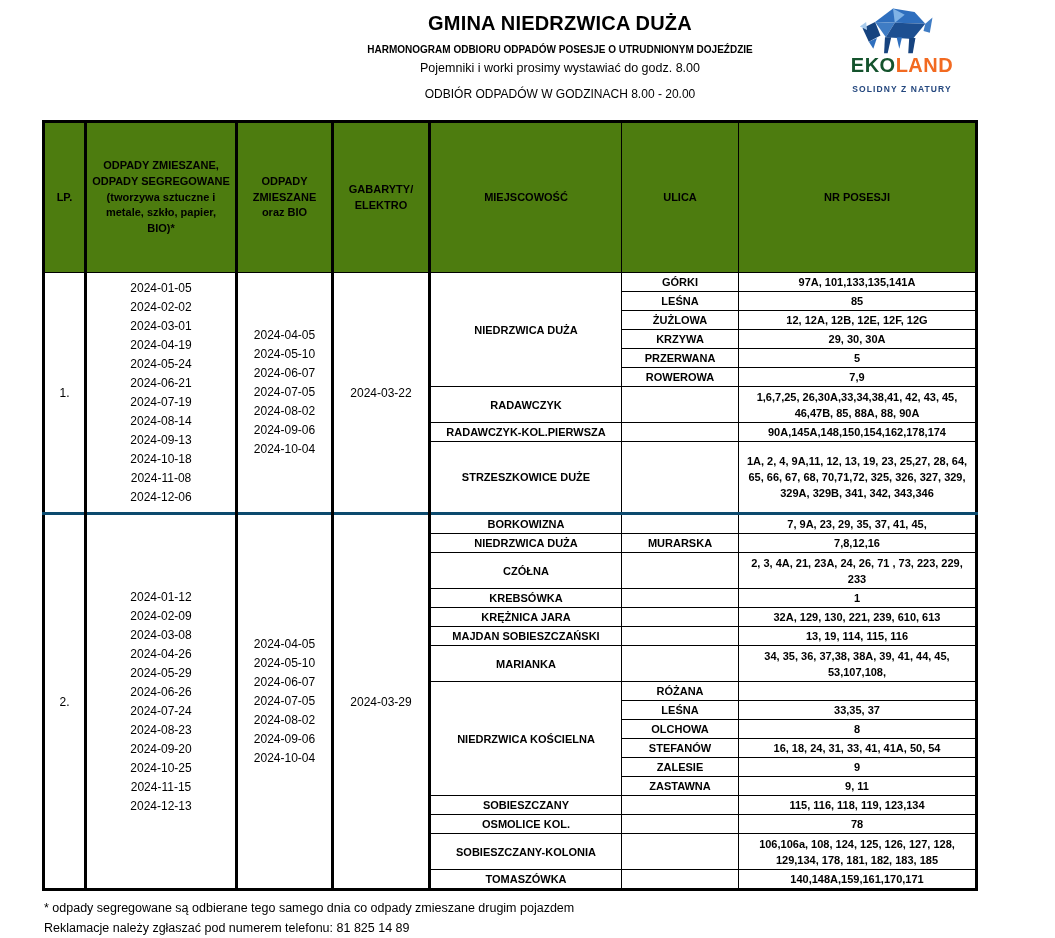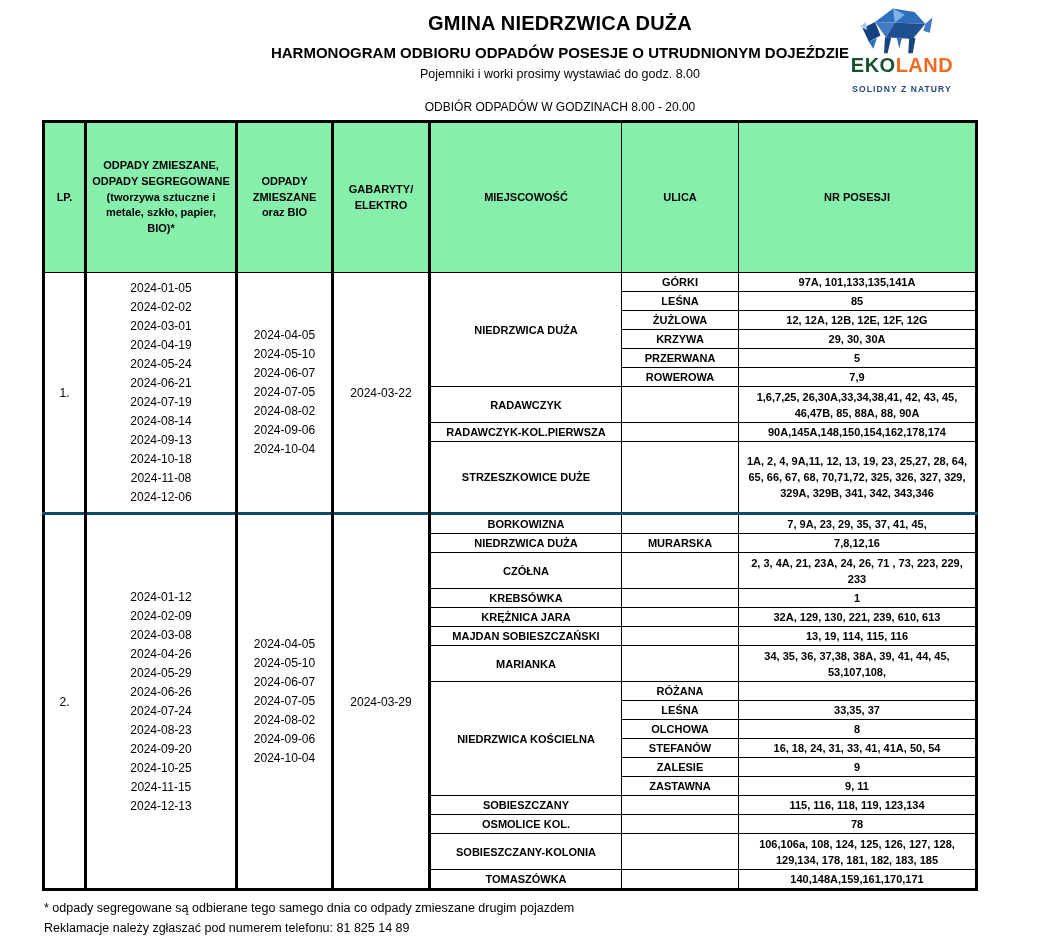--- a/index.html
+++ b/index.html
@@ -4,44 +4,44 @@
 <style>
   html,body{margin:0;padding:0;}
   body{
     width:1055px;height:938px;position:relative;background:#ffffff;
     font-family:"Liberation Sans","DejaVu Sans",sans-serif;color:#000;
     overflow:hidden;
   }
   
   .hdr-block{position:absolute;left:180px;top:12px;width:760px;text-align:center;}
   .hdr-title{font-size:20px;font-weight:bold;letter-spacing:0.2px;margin-bottom:9px;}
-  .hdr-subtitle{font-size:15px;font-weight:bold;margin-bottom:6px;}
+  .hdr-subtitle{font-size:10px;font-weight:bold;margin-bottom:6px;}
   .hdr-period{font-size:12.5px;font-weight:bold;color:#ff0000;margin-bottom:6px;}
-  .hdr-note1{font-size:12.5px;margin-bottom:19px;}
+  .hdr-note1{font-size:12.5px;margin-bottom:12px;}
   .hdr-note2{font-size:12px;}
   
   .logo{position:absolute;left:843px;top:4px;width:118px;text-align:center;}
   .logo svg{display:block;margin:0 auto;}
   .logo-word{font-size:20px;font-weight:bold;letter-spacing:0.5px;line-height:18px;font-family:"Liberation Sans",sans-serif;}
   .logo-eko{color:#14532d;}
   .logo-land{color:#f26a21;}
   .logo-tag{font-size:8.5px;letter-spacing:1.1px;color:#24477e;font-weight:bold;margin-top:10px;}
   
   table.sched{
     position:absolute;left:42px;top:120px;width:933px;
     border-collapse:collapse;table-layout:fixed;
     border:3px solid #000;
   }
   table.sched th,table.sched td{
     border:1px solid #000;text-align:center;vertical-align:middle;
     padding:1px 5px;overflow:hidden;
   }
   thead tr{height:151px;}
   thead th{
-    background:#86efac;font-size:11px;font-weight:bold;line-height:1.45;
+    background:#4d7c0f;font-size:11px;font-weight:bold;line-height:1.45;
     border-bottom:4px solid #000;
   }
   .bR3{border-right:3px solid #000 !important;}
   tbody tr{height:19px;}
   tbody tr.h36{height:36px;}
   tbody tr.h72{height:72px;}
   tbody td{font-size:11px;font-weight:bold;line-height:16px;}
   td.lp{font-weight:normal;font-size:12px;}
   td.dates{font-weight:normal;font-size:12px;white-space:pre-line;line-height:19px;}
   td.gab{font-weight:normal;font-size:12px;border-radius:30px;}

